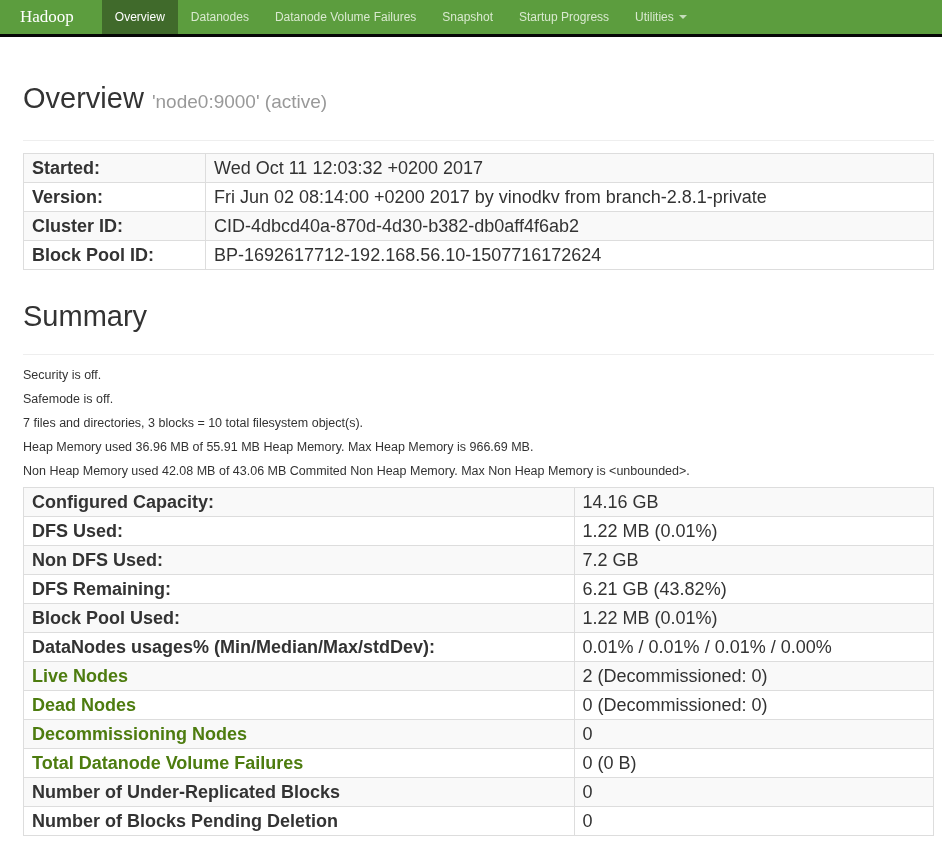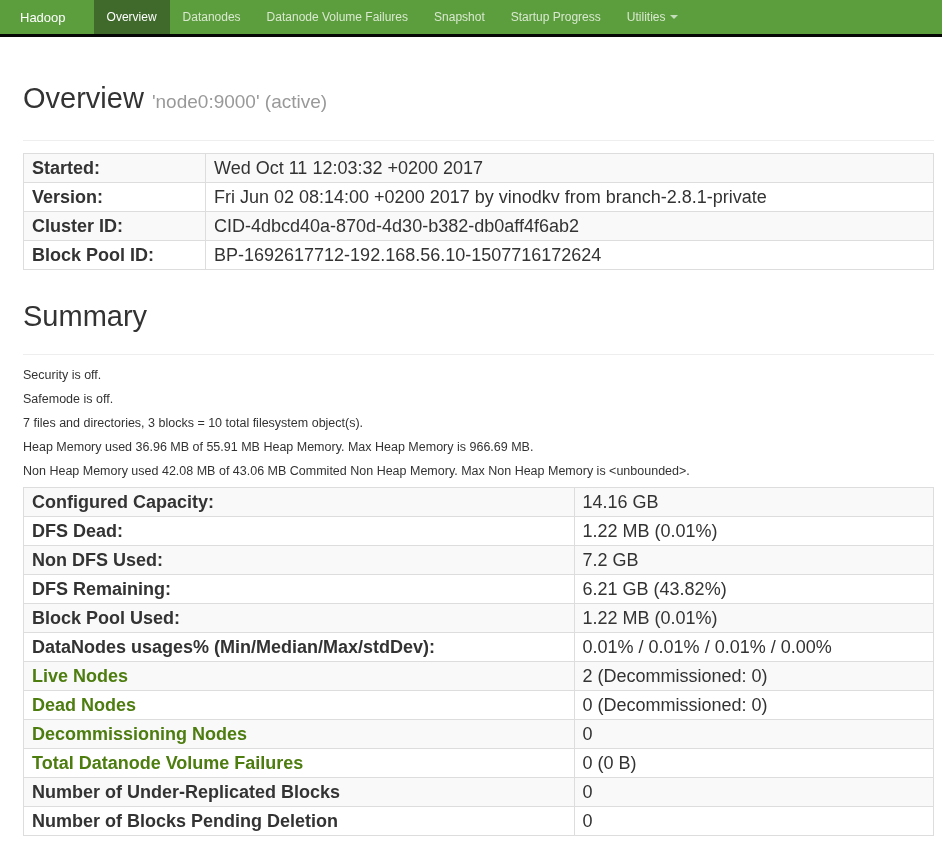--- a/index.html
+++ b/index.html
@@ -16,24 +16,25 @@
   .navbar {
     height: 37px;
     background: #5c9d3e;
     border-bottom: 3px solid #060606;
     display: flex;
     align-items: stretch;
     white-space: nowrap;
   }
   .brand {
     color: #ffffff;
-    font-size: 13px;
+    font-size: 17px;
     padding: 0 20px;
     display: flex; align-items: center;
     text-decoration: none;
+    font-family: Liberation Serif, serif;
   }
   .nav { display: flex; align-items: stretch; margin-left: 8px; }
   .nav-item {
     color: #d9e9cf;
     font-size: 12px;
     padding: 0 13px;
     display: flex; align-items: center;
     text-decoration: none;
     cursor: pointer;
   }
@@ -134,21 +135,21 @@
     <p>Non Heap Memory used 42.08 MB of 43.06 MB Commited Non Heap Memory. Max Non Heap Memory is &lt;unbounded&gt;.</p>
   </div>
 
   <table class="summary-table">
     <tbody>
       <tr>
         <th>Configured Capacity:</th>
         <td>14.16 GB</td>
       </tr>
       <tr>
-        <th>DFS Dead:</th>
+        <th>DFS Used:</th>
         <td>1.22 MB (0.01%)</td>
       </tr>
       <tr>
         <th>Non DFS Used:</th>
         <td>7.2 GB</td>
       </tr>
       <tr>
         <th>DFS Remaining:</th>
         <td>6.21 GB (43.82%)</td>
       </tr>

